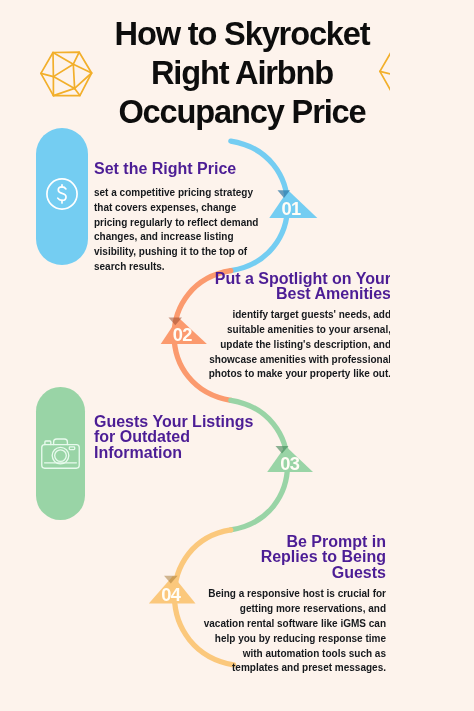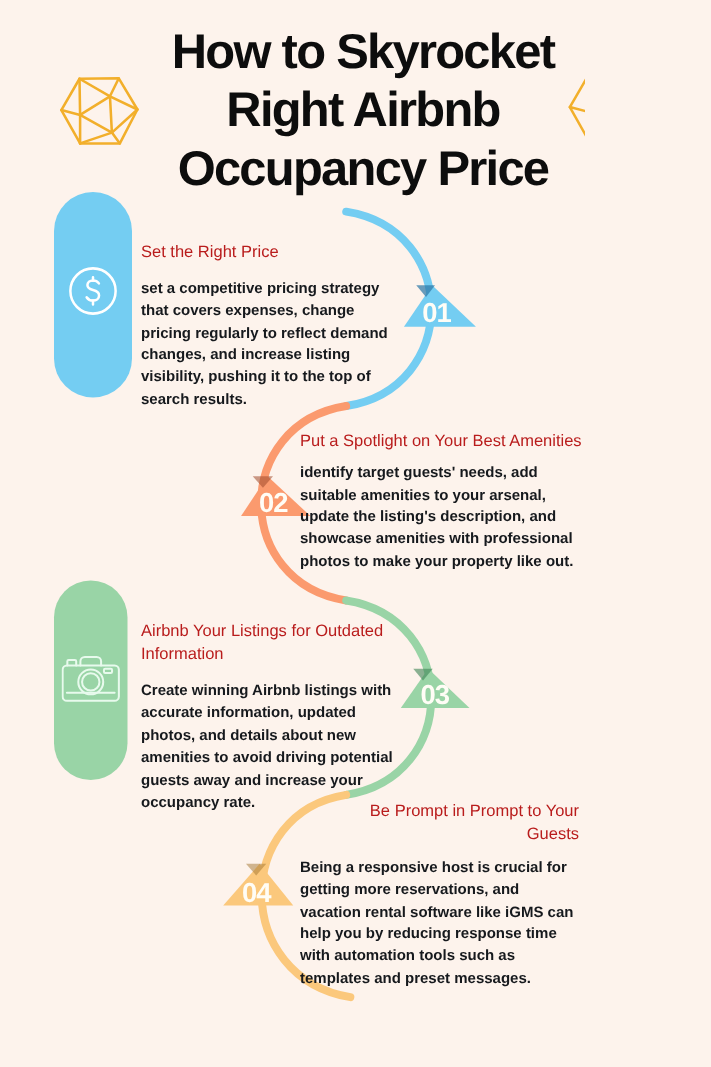--- a/index.html
+++ b/index.html
@@ -21,31 +21,31 @@
 
   #flow{position:absolute;left:0;top:0;width:474px;height:711px;pointer-events:none}
 
   .pill{position:absolute;border-radius:999px;display:flex;align-items:center;justify-content:center}
   #pill-1{left:36px;top:128px;width:52px;height:137px;background:#74CDF2}
   #pill-2{left:395px;top:257px;width:49px;height:134px;background:#FB9A6E}
   #pill-3{left:36px;top:387px;width:49px;height:133px;background:#99D4A6}
   #pill-4{left:392px;top:502px;width:47px;height:145px;background:#FBC87C}
 
   .sec{position:absolute}
-  .sec h3{font-weight:normal;font-size:11px;line-height:15.4px;color:#b91c1c;margin:0 0 9.5px 0}
+  .sec h3{font-weight:bold;font-size:16px;line-height:15.4px;color:#4c1d95;margin:0 0 9.5px 0}
   .sec p{font-weight:bold;font-size:10px;line-height:14.85px;color:#16191d;margin:0}
 
   #sec-1{left:94px;top:161px;width:176px}
-  #sec-2{left:200px;top:287px;width:191px;}
+  #sec-2{left:200px;top:271px;width:191px;text-align:right}
   #sec-3{left:94px;top:414px;width:176px}
   #sec-4{left:200px;top:534px;width:186px;text-align:right}
   #sec-2 h3{margin-bottom:6.3px}
   .marker-num{font-family:"Liberation Sans",sans-serif;font-weight:bold;font-size:18.3px;letter-spacing:-0.7px;fill:#FFFDF6}
   #sec-4 h3{width:140px;margin-left:auto;margin-bottom:7px}
-  #sec-4 p{text-align:left}
+  #sec-4 p{text-align:right}
 </style>
 </head>
 <body>
 
 <div id="page">
 
   <h1 id="title">
     <span>How to Skyrocket</span><br>
     <span>Right Airbnb</span><br>
     <span>Occupancy Price</span>
@@ -202,21 +202,20 @@
 
   <div class="sec" id="sec-1">
     <h3>Set the Right Price</h3>
     <p>set a competitive pricing strategy that covers expenses, change pricing regularly to reflect demand changes, and increase listing visibility, pushing it to the top of search results.</p>
   </div>
   <div class="sec" id="sec-2">
     <h3>Put a Spotlight on Your Best Amenities</h3>
     <p>identify target guests' needs, add suitable amenities to your arsenal, update the listing's description, and showcase amenities with professional photos to make your property like out.</p>
   </div>
   <div class="sec" id="sec-3">
-    <h3>Airbnb Your Listings for Outdated Information</h3>
-    <p>Create winning Airbnb listings with accurate information, updated photos, and details about new amenities to avoid driving potential guests away and increase your occupancy rate.</p>
+    <h3>Guests Your Listings for Outdated Information</h3>
   </div>
   <div class="sec" id="sec-4">
-    <h3>Be Prompt in Prompt to Your Guests</h3>
+    <h3>Be Prompt in Replies to Being Guests</h3>
     <p>Being a responsive host is crucial for getting more reservations, and vacation rental software like iGMS can help you by reducing response time with automation tools such as templates and preset messages.</p>
   </div>
 
 </div>
 
 </body></html>

